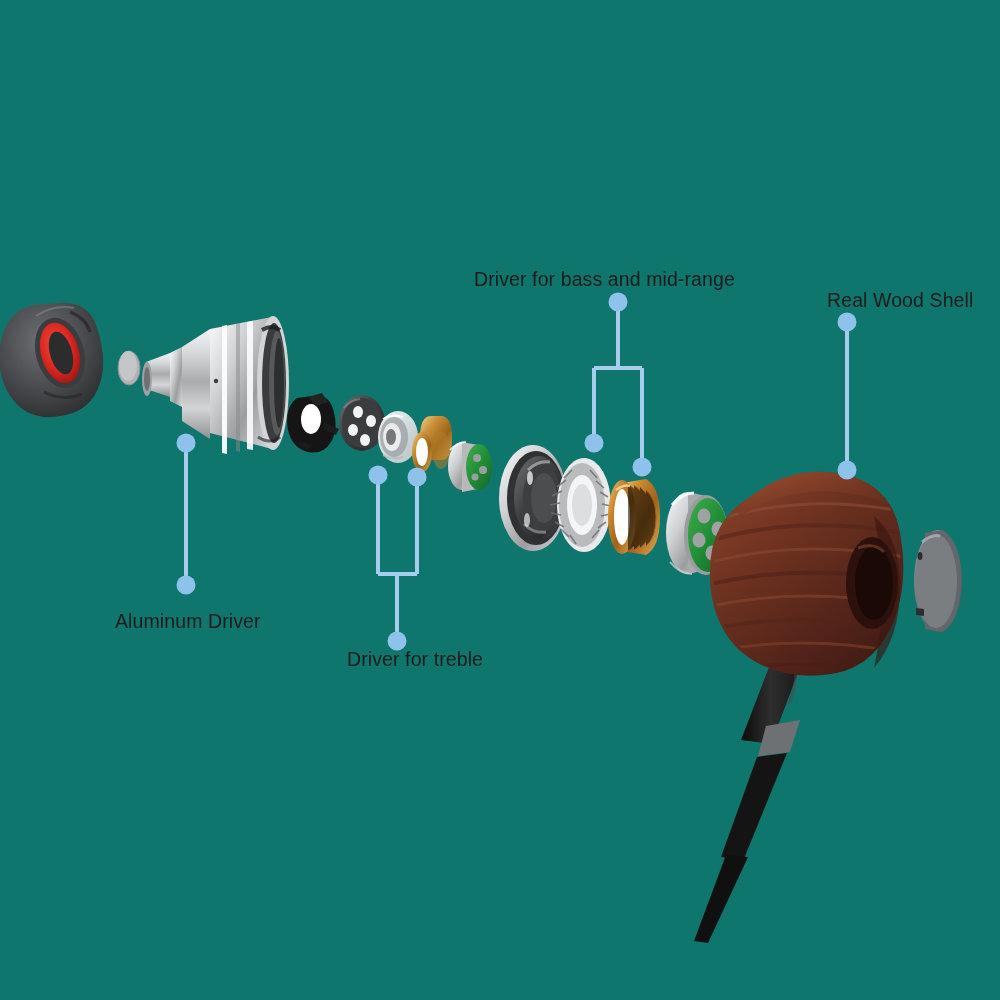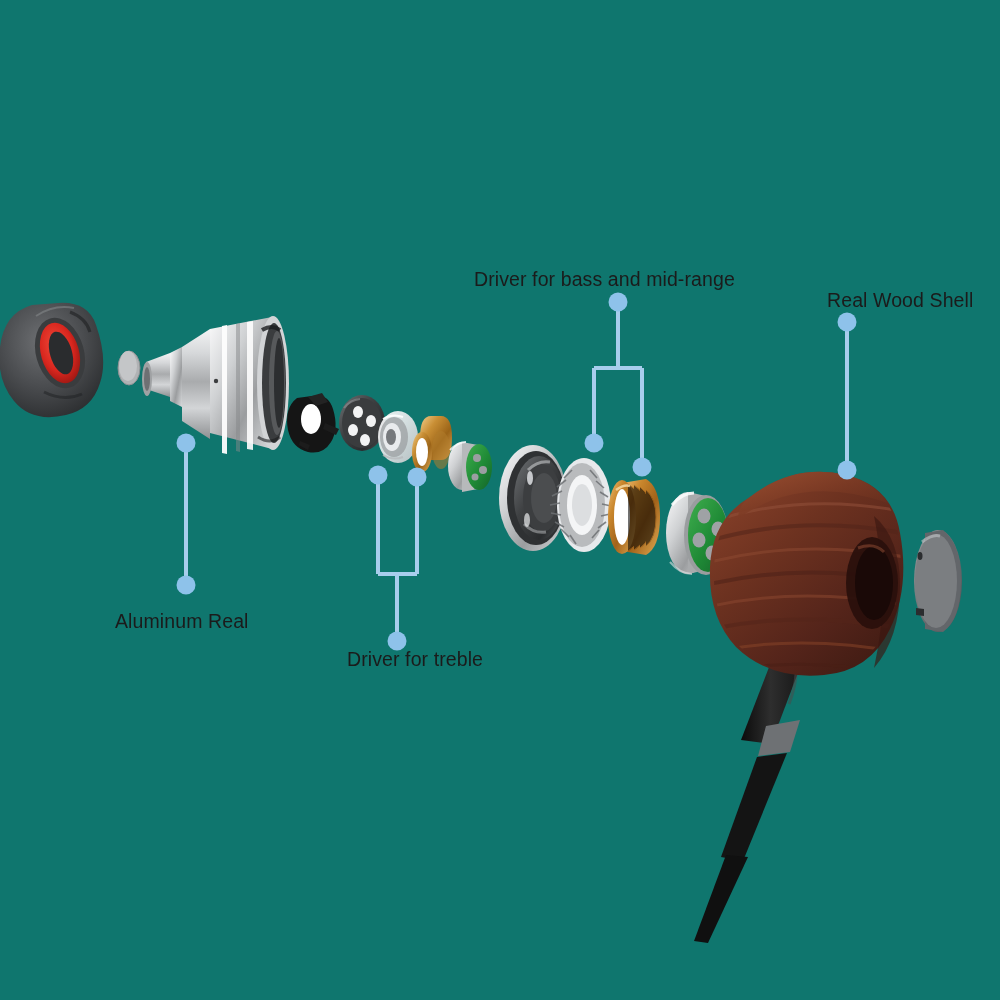--- a/index.html
+++ b/index.html
@@ -327,17 +327,17 @@
       <circle cx="397" cy="641" r="9.5" fill="#8ec2ea"></circle>
       <circle cx="378" cy="475" r="9.5" fill="#8ec2ea"></circle>
       <circle cx="417" cy="477" r="9.5" fill="#8ec2ea"></circle>
     </g>
   </svg>
 
   <div class="callout-label" id="lbl-bass">Driver for bass and mid-range</div>
 
   <div class="callout-label" id="lbl-wood">Real Wood Shell</div>
 
-  <div class="callout-label" id="lbl-alum">Aluminum Real</div>
+  <div class="callout-label" id="lbl-alum">Aluminum Driver</div>
 
   <div class="callout-label" id="lbl-treb">Driver for treble</div>
 
 </div>
 
 </body></html>

